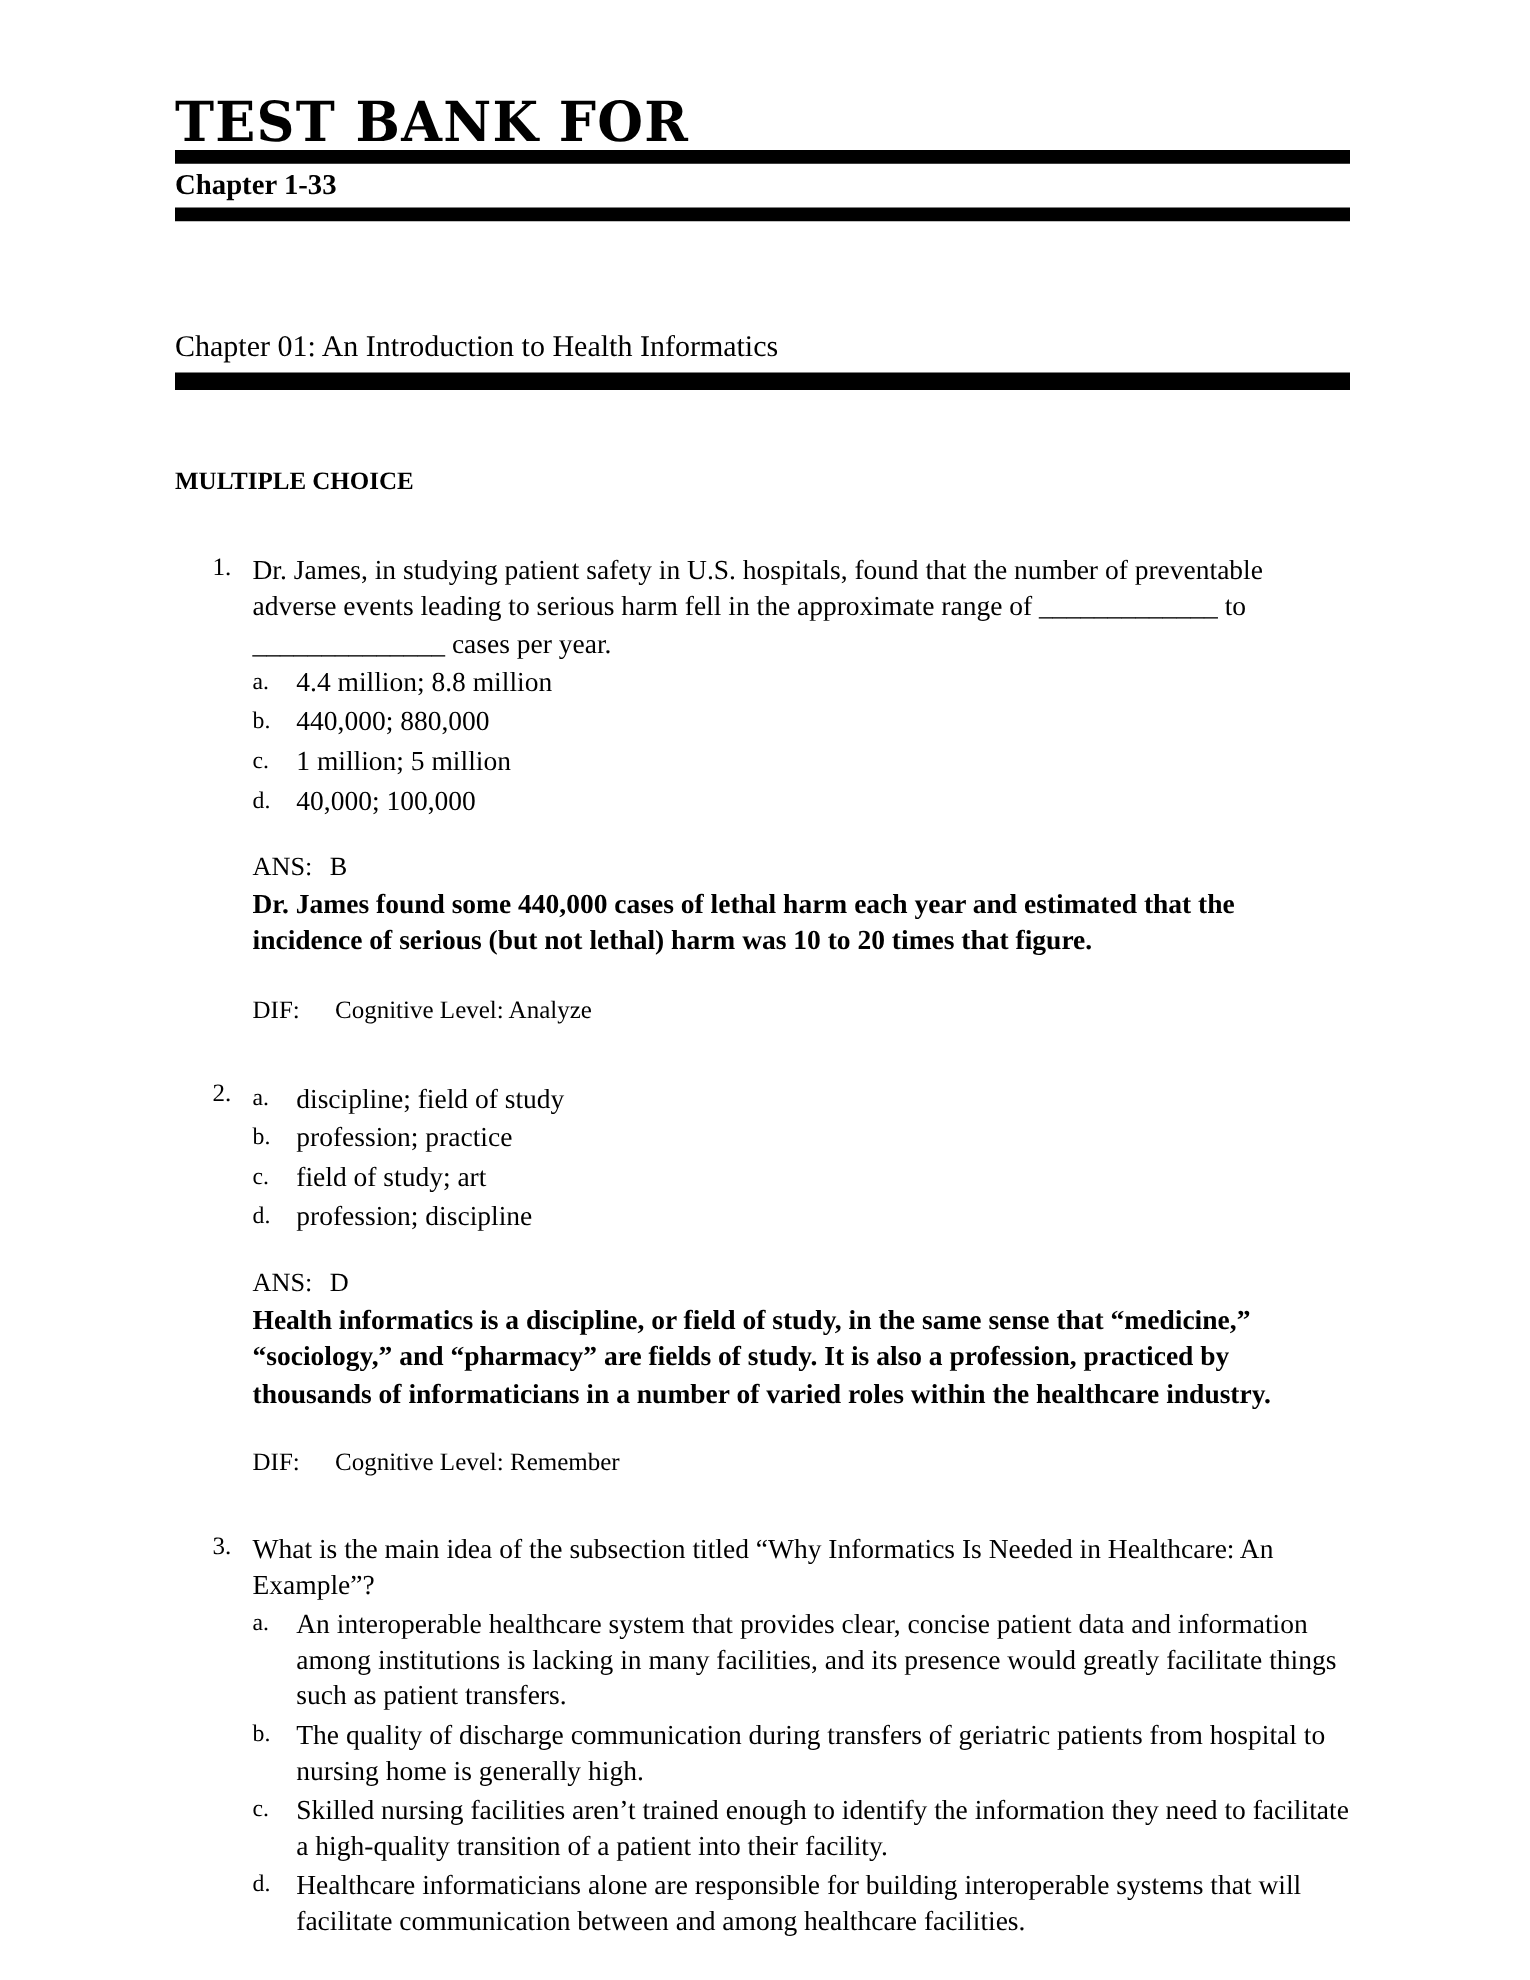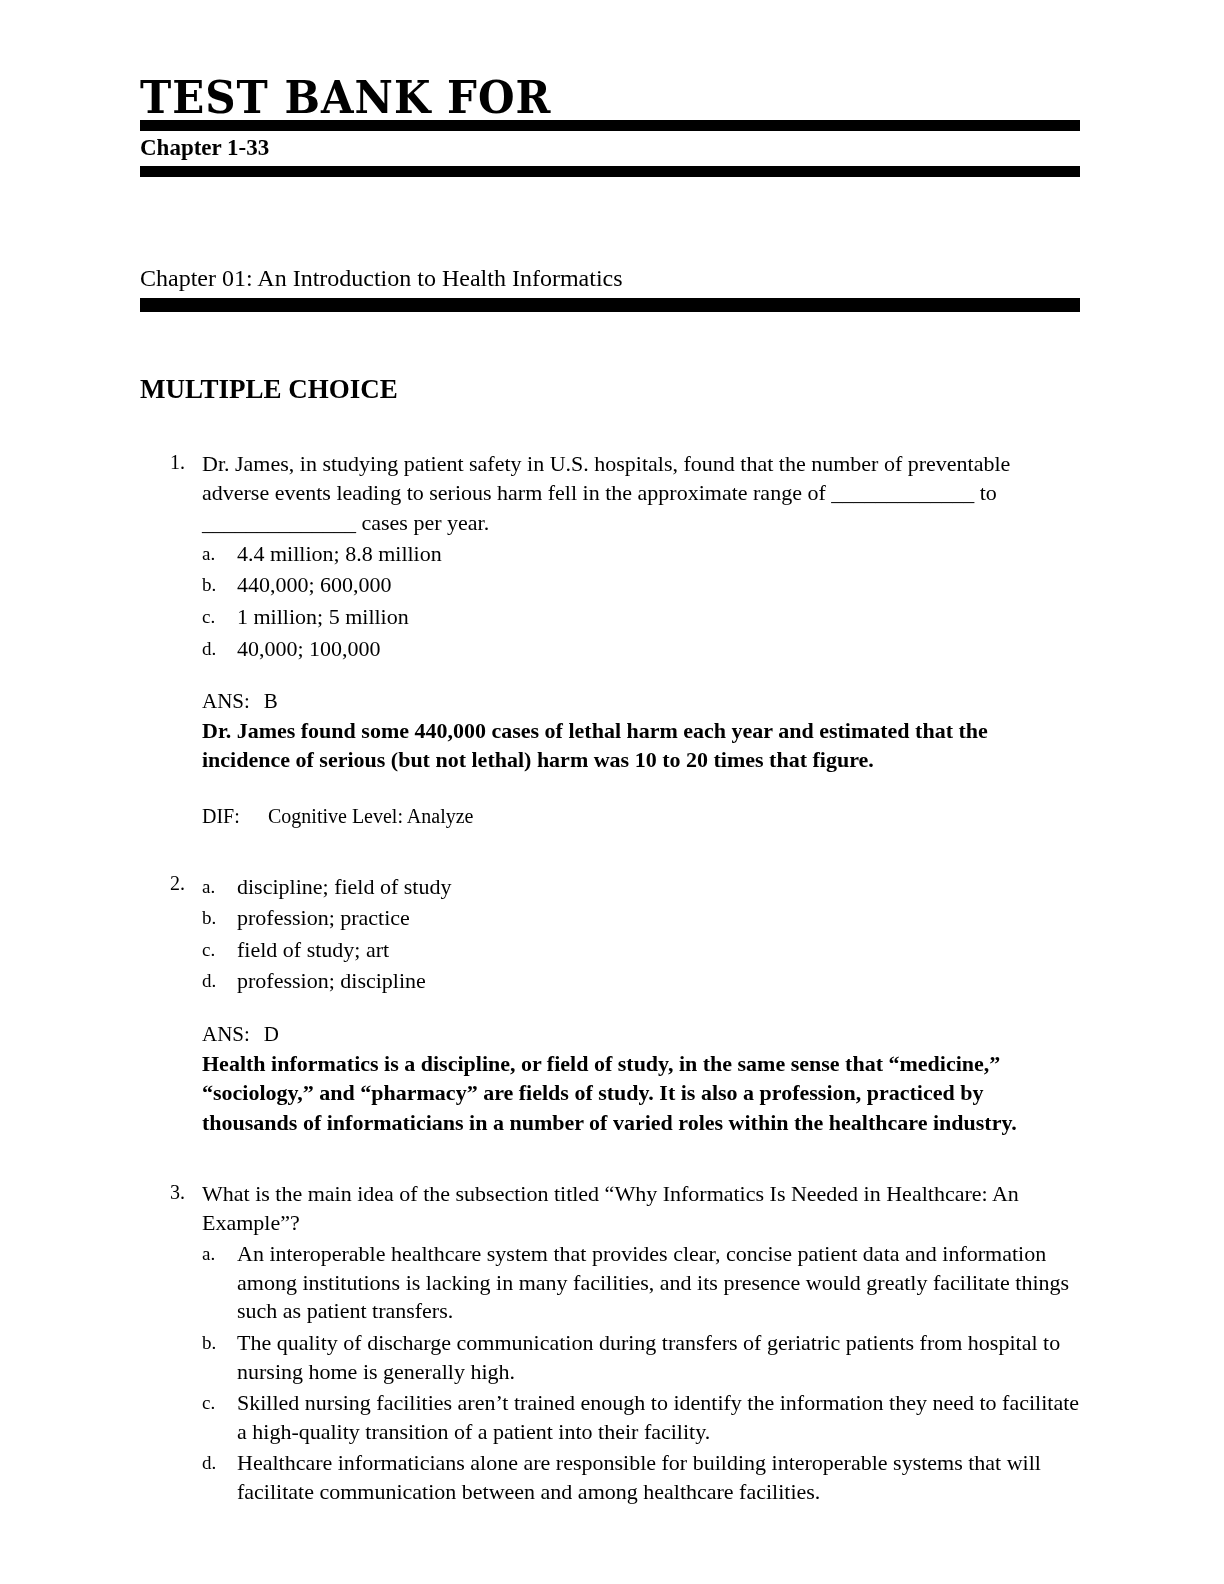--- a/index.html
+++ b/index.html
@@ -58,21 +58,21 @@
   .chapter-heading-bar {
     height: 14px;
     background: #000000;
     width: 100%;
   }
 
   
   .section-heading {
     margin-top: 62px;
     font-weight: bold;
-    font-size: 27px;
+    font-size: 20px;
   }
 
   
   .questions {
     margin-top: 44px;
   }
   .question {
     display: flex;
     margin-bottom: 42px;
   }
@@ -158,21 +158,21 @@
       <div class="qnum">1.</div>
       <div class="qbody">
         <div class="stem">Dr. James, in studying patient safety in U.S. hospitals, found that the number of preventable adverse events leading to serious harm fell in the approximate range of _____________ to ______________ cases per year.</div>
         <div class="choices">
           <div class="choice">
             <div class="choice-letter">a.</div>
             <div class="choice-text">4.4 million; 8.8 million</div>
           </div>
           <div class="choice">
             <div class="choice-letter">b.</div>
-            <div class="choice-text">440,000; 600,000</div>
+            <div class="choice-text">440,000; 880,000</div>
           </div>
           <div class="choice">
             <div class="choice-letter">c.</div>
             <div class="choice-text">1 million; 5 million</div>
           </div>
           <div class="choice">
             <div class="choice-letter">d.</div>
             <div class="choice-text">40,000; 100,000</div>
           </div>
         </div>
@@ -207,20 +207,23 @@
           <div class="choice">
             <div class="choice-letter">d.</div>
             <div class="choice-text">profession; discipline</div>
           </div>
         </div>
         <div class="answer-block">
           <div class="ans-line">
             <span class="ans-label">ANS:</span><span>D</span>
           </div>
           <div class="feedback">Health informatics is a discipline, or field of study, in the same sense that “medicine,” “sociology,” and “pharmacy” are fields of study. It is also a profession, practiced by thousands of informaticians in a number of varied roles within the healthcare industry.</div>
+        </div>
+        <div class="dif-line">
+          <span class="dif-label">DIF:</span><span>Cognitive Level: Remember</span>
         </div>
       </div>
     </div>
 
     <div class="question">
       <div class="qnum">3.</div>
       <div class="qbody">
         <div class="stem">What is the main idea of the subsection titled “Why Informatics Is Needed in Healthcare: An Example”?</div>
         <div class="choices">
           <div class="choice">

